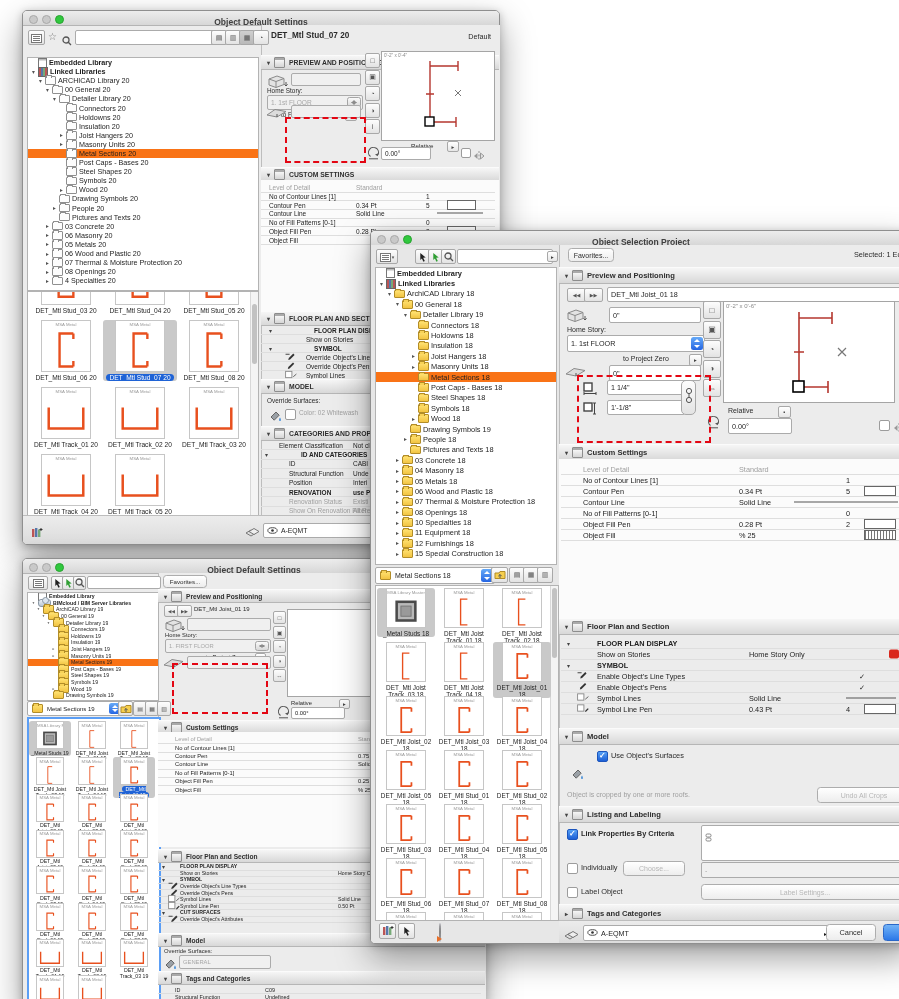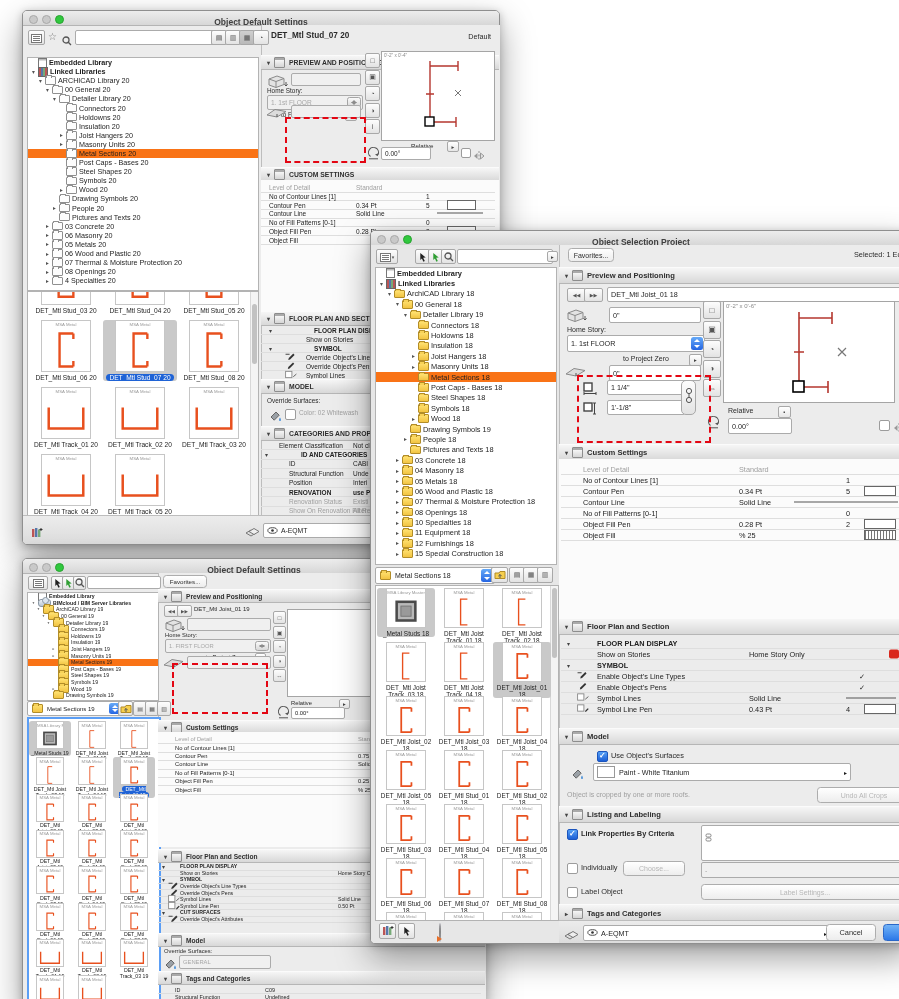--- a/index.html
+++ b/index.html
@@ -1823,25 +1823,20 @@
     <span class="disc">▾</span>
       <span class="phico"></span>
     <span>Model</span>
   </div>
   <span class="cb on" style="left:226px;top:520px"></span>
   <span class="lab" style="left:240px;top:520px;font-size:7.4px">Use Object's Surfaces</span>
   <span class="abs" style="left:200px;top:535px"><svg width="13" height="12" viewBox="0 0 13 12">
         <path d="M2 7 L7 2 10.2 5.2 5.2 10.2z" fill="#9aa0a6" stroke="#666"></path>
         <path d="M11 7.5 c1.3 1.8 1.3 3.5 0 3.5 s-1.3-1.7 0-3.5" fill="#4a90d9"></path>
       </svg></span>
-  <div class="field" style="left:222px;top:532px;width:250px;height:16px;font-size:7.2px;gap:4px">
-    <span style="width:16px;height:10px;border:1px solid #999;background:#fff;flex:0 0 auto"></span>
-    <span style="flex:1">Paint - White Titanium</span>
-      <span style="font-size:6px">▸</span>
-  </div>
   <span class="lab gray" style="left:196px;top:560px;font-size:7px">Object is cropped by one or more roofs.</span>
   <div class="btn dis" style="left:446px;top:556px;width:92px;height:14px;font-size:7px">
       <span>Undo All Crops</span>
     </div>
 
   <div class="phdr" style="left:188px;top:575px;width:352px;height:15px;font-size:7.6px">
     <span class="disc">▾</span>
       <span class="phico"></span>
     <span>Listing and Labeling</span>
   </div>

